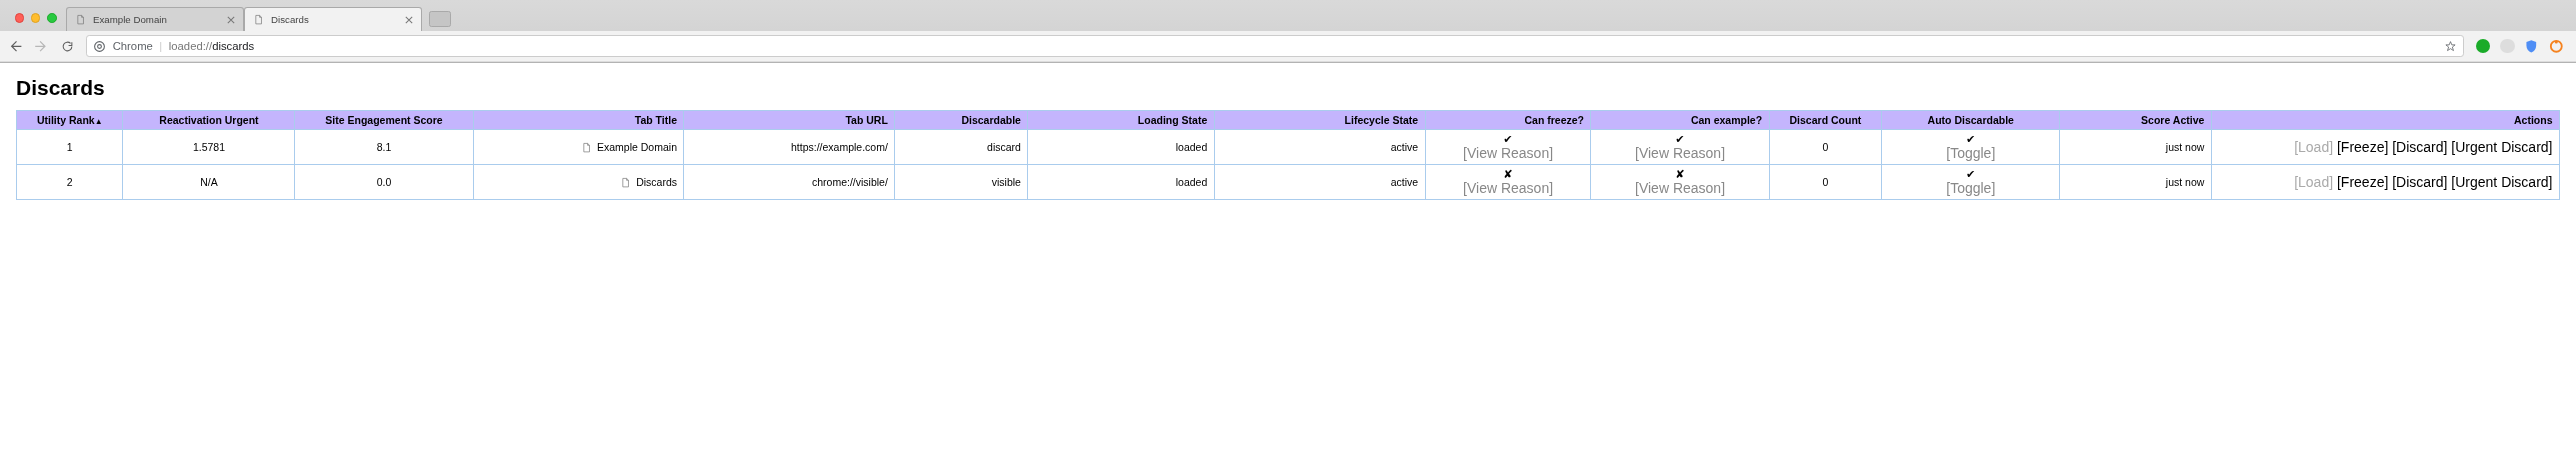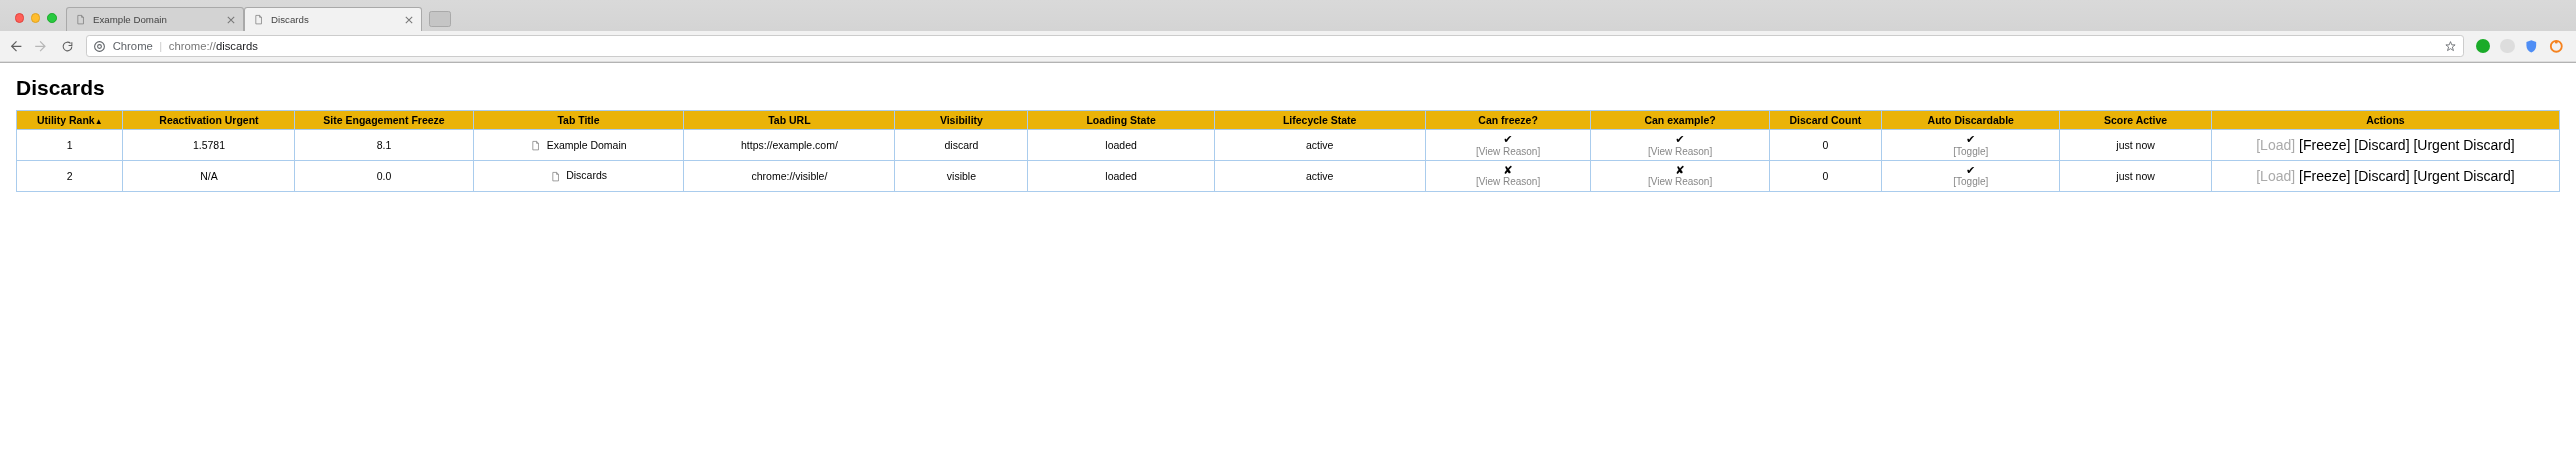--- a/index.html
+++ b/index.html
@@ -27,27 +27,27 @@
 .omni-path { color: #202124; }
 .omni-dim { color: #777; }
 .omni-star { margin-left: auto; color: #5f6368; width: 13px; height: 13px; }
 .ext-icons { display: flex; gap: 9.7px; align-items: center; padding-right: 4.9px; }
 .ext { width: 14.6px; height: 14.6px; border-radius: 50%; }
 .content { padding: 13px 16px; }
 h1 { font-size: 21px; font-weight: 700; margin-bottom: 9.7px; }
 .top-links { font-size: 10.5px; margin-bottom: 4.9px; }
 .top-links a { color: #000; text-decoration: none; }
 table { border-collapse: collapse; width: 100%; table-layout: fixed; }
-th, td { border: 0.8px solid #aacced; padding: 3.2px 6.5px; text-align: center; vertical-align: middle; font-size: 10.5px; }
-th { background: #eab308; font-weight: 700; margin-left: 44px; }
+th, td { border: 0.8px solid #aacced; padding: 3.2px 6.5px; text-align: right; vertical-align: middle; font-size: 10.5px; }
+th { background: #c4b5fd; font-weight: 700; margin-left: 44px; }
 th .sort-arrow { font-size: 8px; }
 .center { text-align: center; }
 .check-cell { text-align: center; line-height: 1.1; }
 .check-mark { font-size: 11.3px; display: block; }
-.sub-link { font-size: 10px; color: #888; text-decoration: none; display: block; }
+.sub-link { font-size: 14px; color: #888; text-decoration: none; display: block; }
 .actions-cell { font-size: 14px; white-space: nowrap; }
 .actions-cell a { color: #000; text-decoration: none; }
 .actions-cell a.disabled { color: #aaa; }
 .favicon-generic { display:inline-block; width:11.3px; height:11.3px; vertical-align: middle; margin-right: 4.9px; }
 col.c-rank{width:52px}col.c-react{width:84px}col.c-eng{width:87px}col.c-title{width:103px}col.c-url{width:103px}col.c-vis{width:65px}col.c-load{width:91px}col.c-life{width:103px}col.c-freeze{width:81px}col.c-discard{width:87px}col.c-count{width:55px}col.c-auto{width:87px}col.c-last{width:74px}col.c-actions{width:170px}
 </style>
 </head>
 <body>
 
 <div class="chrome-top">
@@ -95,21 +95,21 @@
           <path fill="none" stroke="currentColor" stroke-width="2" d="M20 12a8 8 0 1 1-2.34-5.66M20 4v6h-6"></path>
         </svg>
     </div>
     <div class="omnibox">
       <svg class="omni-icon" viewBox="0 0 24 24">
           <circle cx="12" cy="12" r="9" fill="none" stroke="currentColor" stroke-width="2"></circle>
           <circle cx="12" cy="12" r="3.5" fill="none" stroke="currentColor" stroke-width="2"></circle>
         </svg>
       <span class="omni-prefix">Chrome</span>
       <span class="omni-sep">|</span>
-      <span><span class="omni-dim">chrome://</span><span class="omni-path">discards</span></span>
+      <span><span class="omni-dim">loaded://</span><span class="omni-path">discards</span></span>
       <svg class="omni-star" viewBox="0 0 24 24">
           <path fill="none" stroke="currentColor" stroke-width="1.5" d="M12 3l2.5 6h6l-5 4 2 6.5L12 16l-5.5 3.5 2-6.5-5-4h6z"></path>
         </svg>
     </div>
     <div class="ext-icons">
       <div class="ext" style="background:#1aab29"></div>
       <div class="ext" style="background:#ddd"></div>
       <svg width="14.6" height="14.6" viewBox="0 0 24 24">
           <path fill="#4f8ef5" d="M12 2l8 3v6c0 5-3.5 9.5-8 11-4.5-1.5-8-6-8-11V5l8-3z"></path>
         </svg>
@@ -137,24 +137,24 @@
         <col class="c-discard">
         <col class="c-count">
         <col class="c-auto">
         <col class="c-last">
         <col class="c-actions">
     </colgroup>
     <thead>
       <tr>
         <th class="center"><span>Utility Rank</span><span class="sort-arrow">▲</span></th>
         <th class="center">Reactivation Urgent</th>
-        <th class="center">Site Engagement Freeze</th>
+        <th class="center">Site Engagement Score</th>
         <th>Tab Title</th>
         <th>Tab URL</th>
-        <th>Visibility</th>
+        <th>Discardable</th>
         <th>Loading State</th>
         <th>Lifecycle State</th>
         <th>Can freeze?</th>
         <th>Can example?</th>
         <th class="center">Discard Count</th>
         <th class="center">Auto Discardable</th>
         <th>Score Active</th>
         <th>Actions</th>
       </tr>
     </thead>

